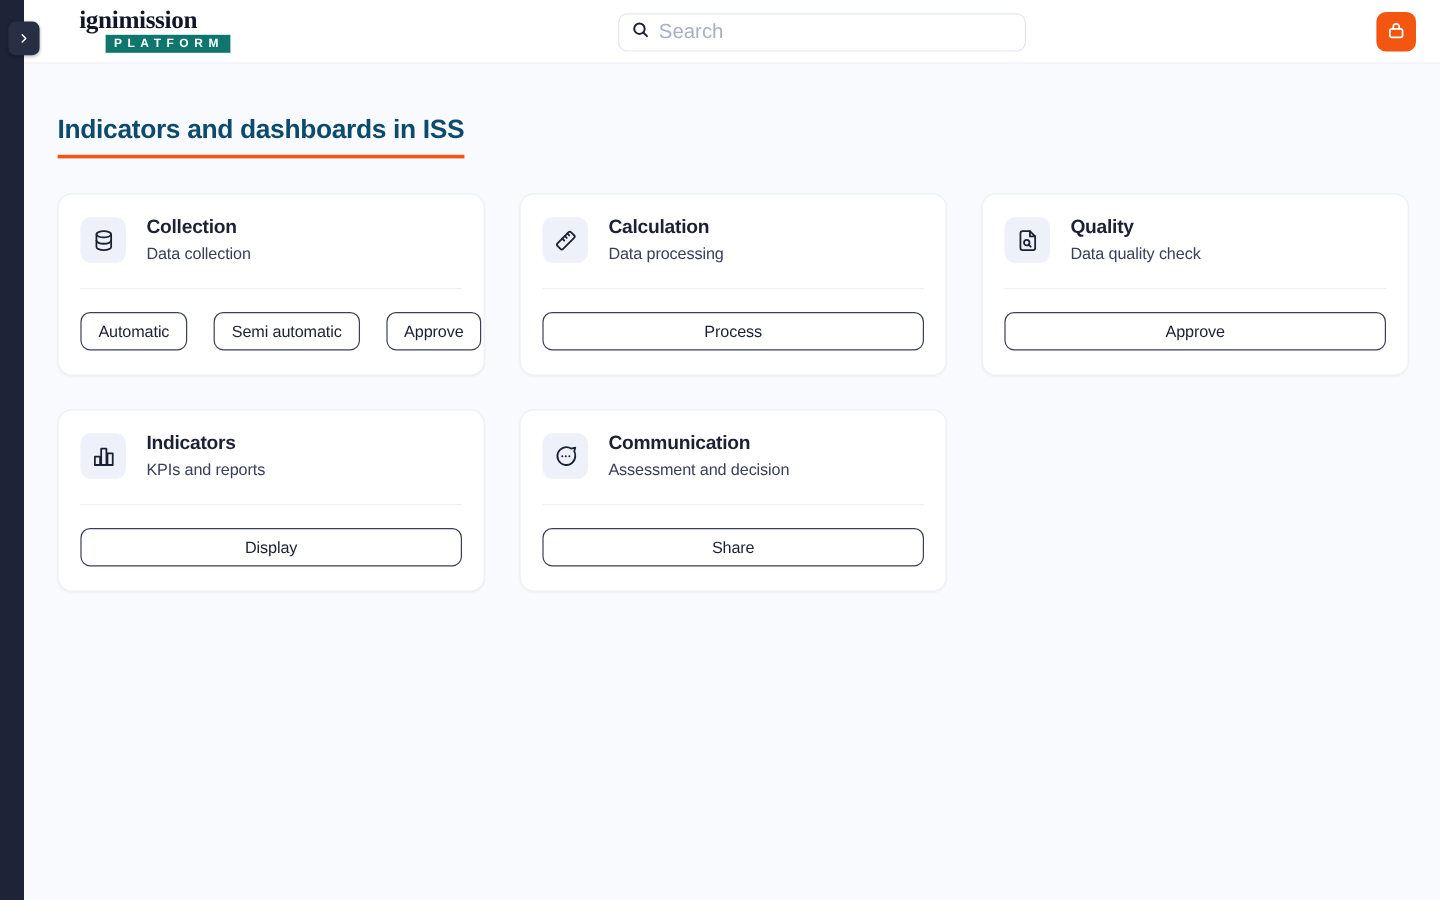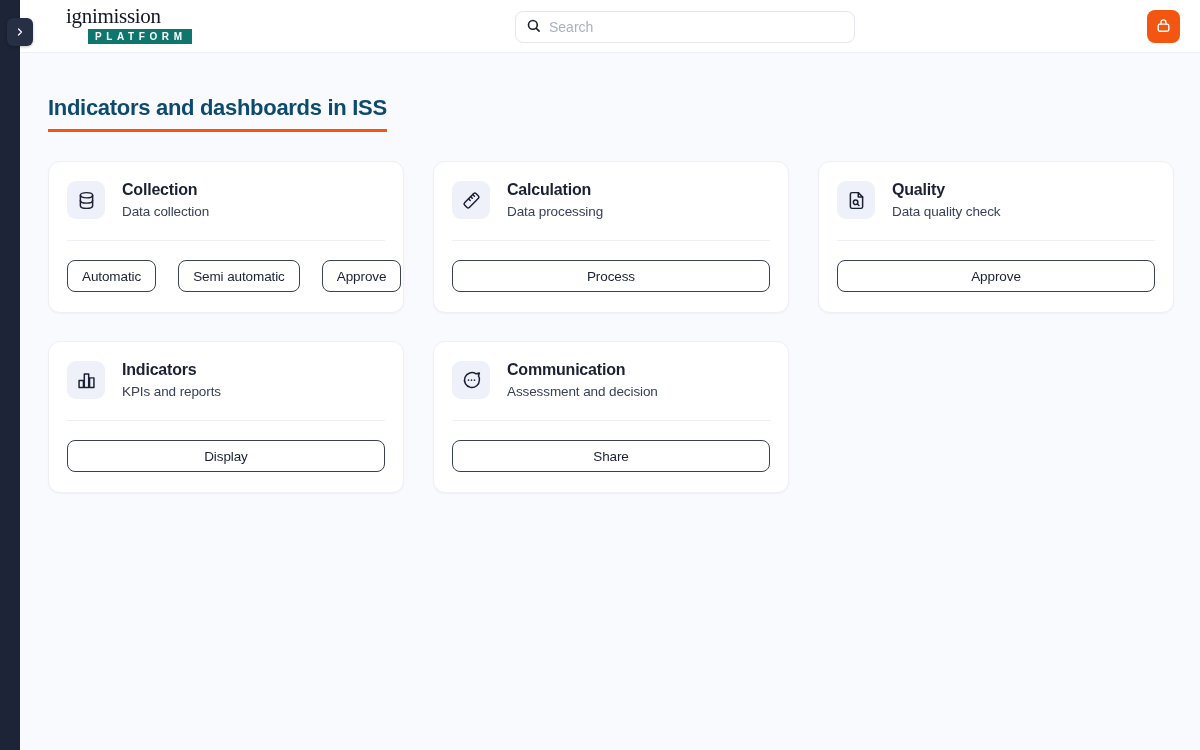--- a/index.html
+++ b/index.html
@@ -75,21 +75,21 @@
   .brand {
     position: absolute;
     left: 46px;
     top: 6px;
     width: 160px;
     user-select: none;
   }
   .brand-word {
     font-family: "Liberation Serif", serif;
     font-size: 21px;
-    font-weight: 400;
+    font-weight: 700;
     letter-spacing: -0.3px;
     color: #111626;
     line-height: 20px;
   }
   .brand-banner {
     margin-top: 1px;
     margin-left: 22px;
     background: #0f766e;
     color: #ffffff;
     font-size: 10px;
@@ -116,21 +116,21 @@
     display: flex;
     align-items: center;
     padding: 0 10px;
     gap: 8px;
   }
   .search-input {
     border: 0;
     outline: 0;
     flex: 1;
     font-family: "Liberation Sans", sans-serif;
-    font-size: 14px;
+    font-size: 17px;
     color: #0f172a;
     background: transparent;
   }
   .search-input::placeholder { color: #a9b0c2; }
 
   .cart-button {
     position: absolute;
     right: 20px;
     top: 10px;
     width: 33px;

